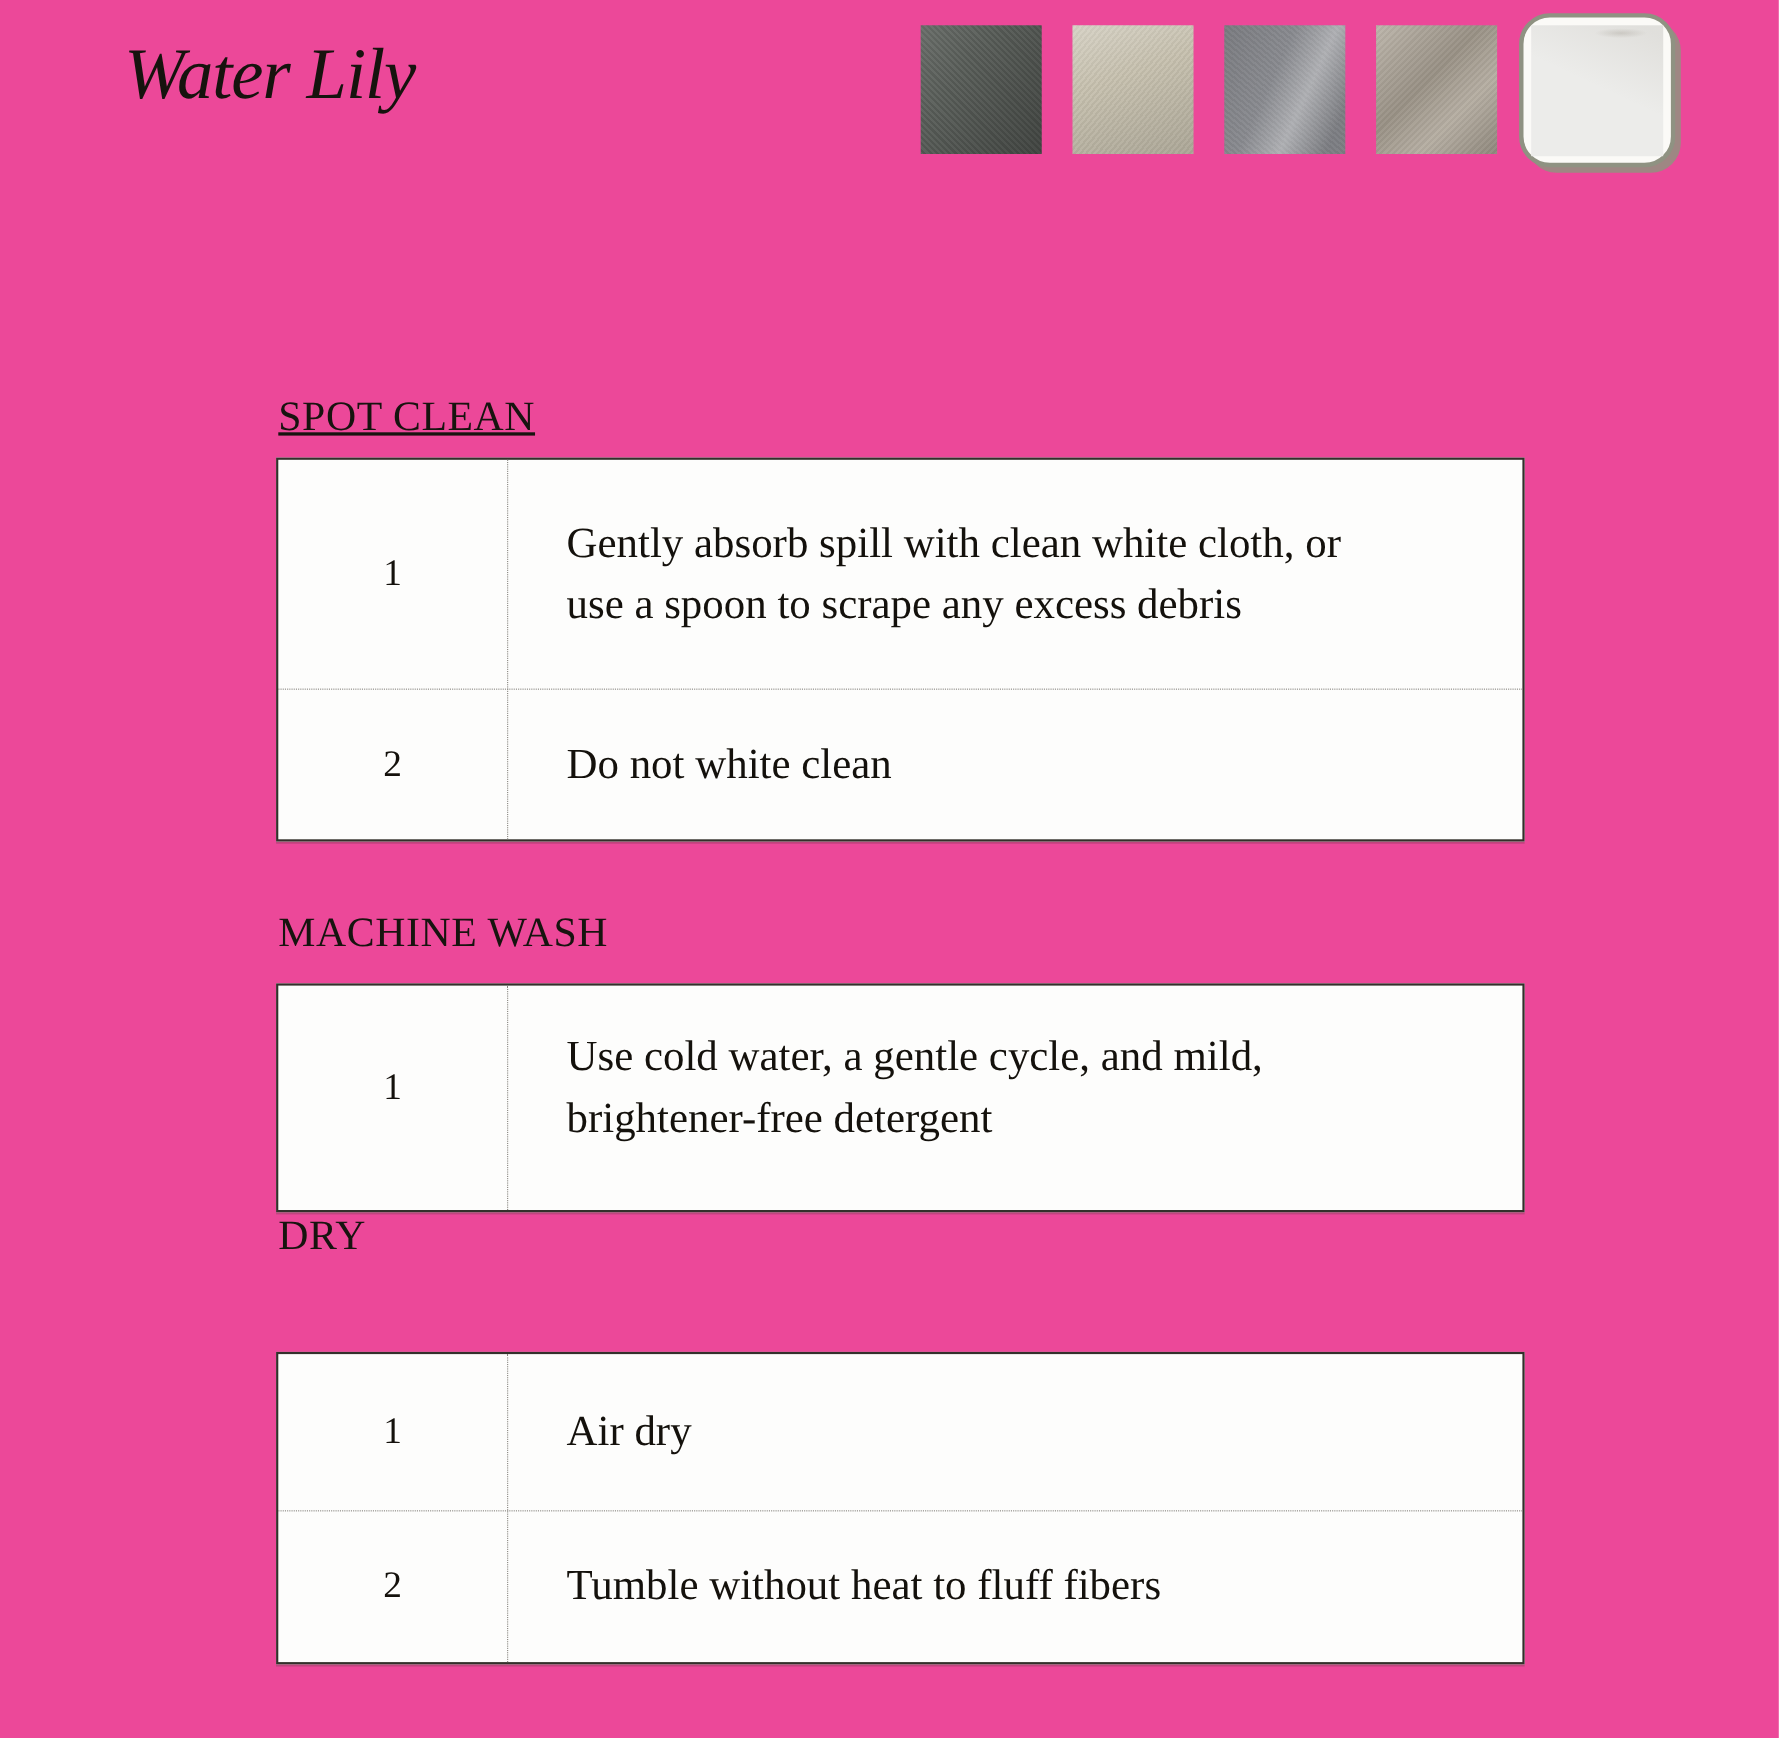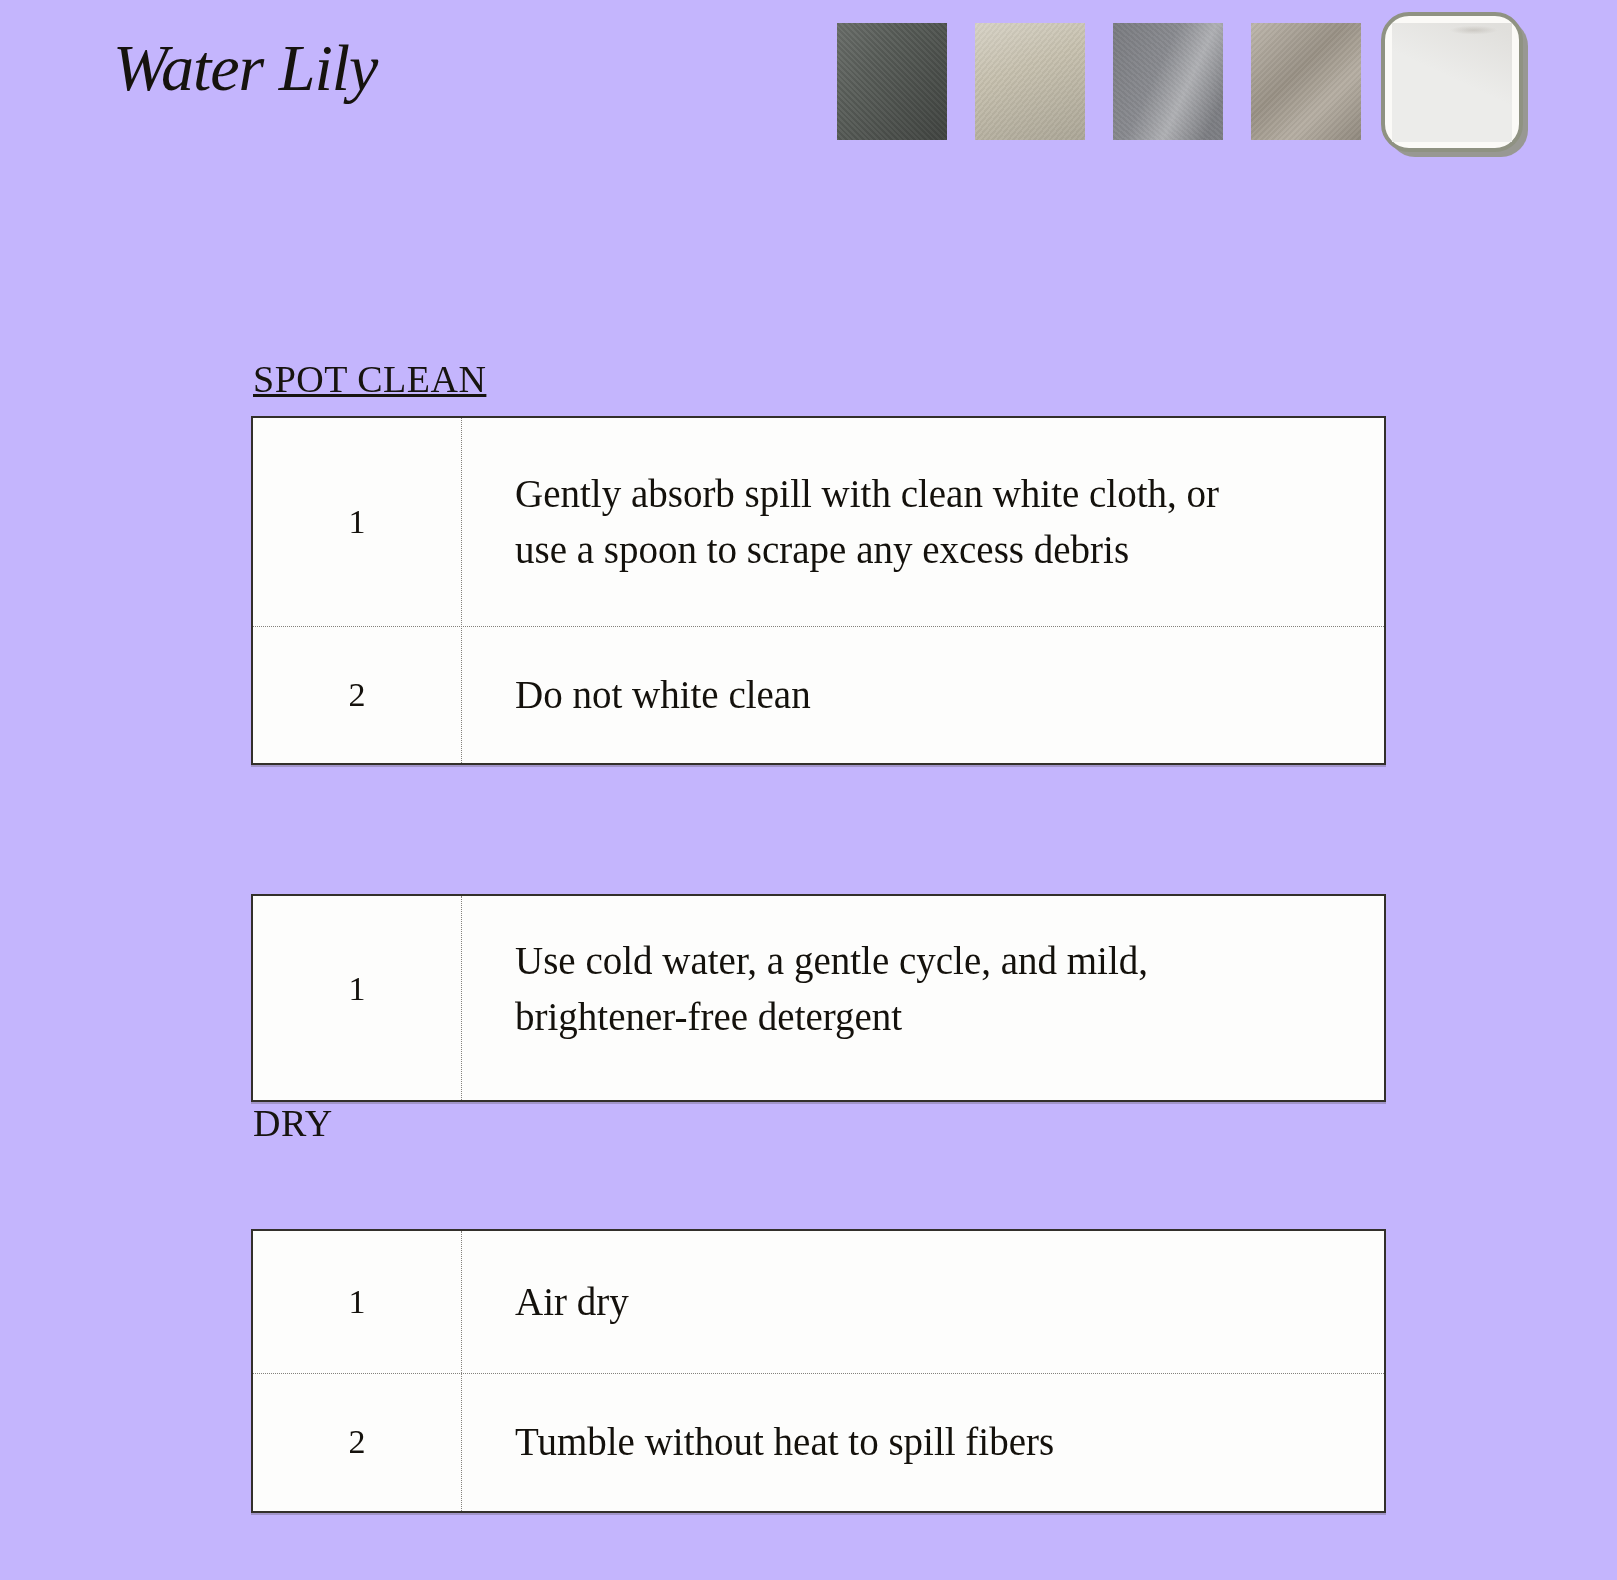--- a/index.html
+++ b/index.html
@@ -107,21 +107,21 @@
     flex:1 1 auto;
     padding-left:54px; padding-right:36px;
     font-size:39px; line-height:56px;
     color:#14110c;
     white-space:pre-line;
   }
 </style>
 </head>
 <body>
 
-<div class="page" style="background: #c4b5fd;">
+<div class="page" style="background: #ec4899;">
 
   <div class="title">Water Lily</div>
 
   <div>
     <div class="swatch swatch-1" style="background-color: rgb(87, 92, 87);"></div>
     <div class="swatch swatch-2" style="background-color: rgb(198, 192, 174);"></div>
     <div class="swatch swatch-3" style="background-color: rgb(139, 141, 146);"></div>
     <div class="swatch swatch-4" style="background-color: rgb(171, 162, 149);"></div>
     <div class="selected-frame" style="border-color: rgb(143, 146, 130);">
       <div class="swatch-5" style="background-color: rgb(236, 236, 234);"></div>
@@ -135,35 +135,36 @@
       <div class="num-cell">1</div>
       <div class="text-cell">Gently absorb spill with clean white cloth, or
 use a spoon to scrape any excess debris</div>
     </div>
     <div class="care-row r-t1b">
       <div class="num-cell">2</div>
       <div class="text-cell">Do not white clean</div>
     </div>
   </div>
 
+  <div class="section-heading heading-2">MACHINE WASH</div>
   <div class="care-table table-2">
     <div class="col-divider"></div>
     <div class="care-row r-t2a">
       <div class="num-cell">1</div>
       <div class="text-cell">Use cold water, a gentle cycle, and mild,
 brightener-free detergent</div>
     </div>
   </div>
 
   <div class="section-heading heading-3">DRY</div>
   <div class="care-table table-3">
     <div class="col-divider"></div>
     <div class="care-row r-t3a">
       <div class="num-cell">1</div>
       <div class="text-cell">Air dry</div>
     </div>
     <div class="care-row r-t3b">
       <div class="num-cell">2</div>
-      <div class="text-cell">Tumble without heat to spill fibers</div>
+      <div class="text-cell">Tumble without heat to fluff fibers</div>
     </div>
   </div>
 
 </div>
 
 </body></html>

